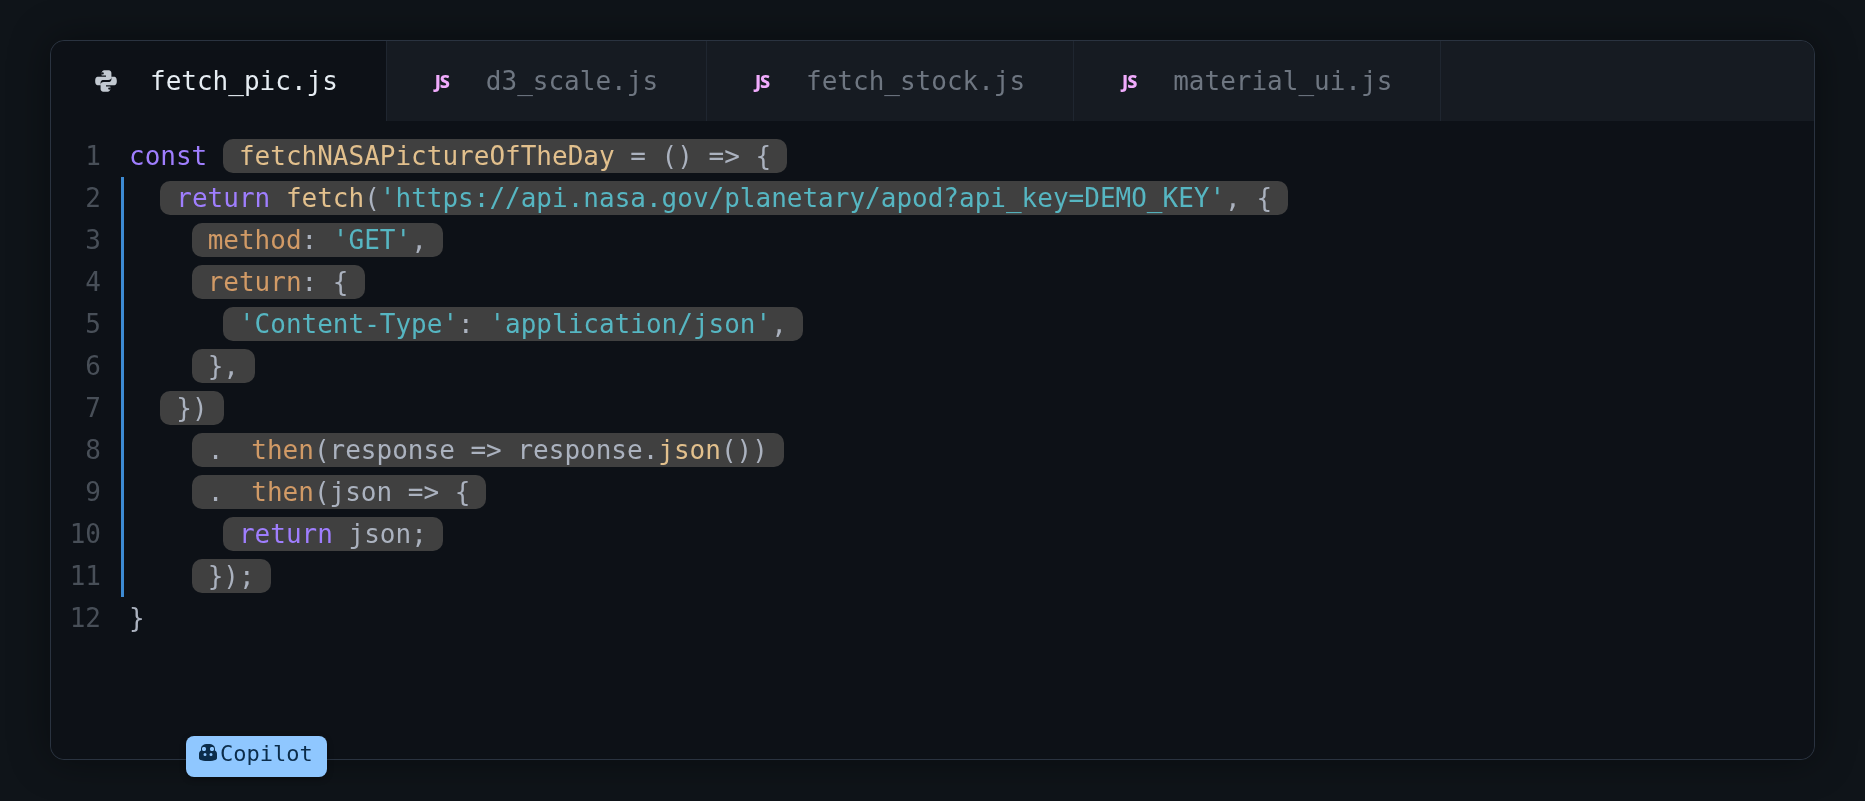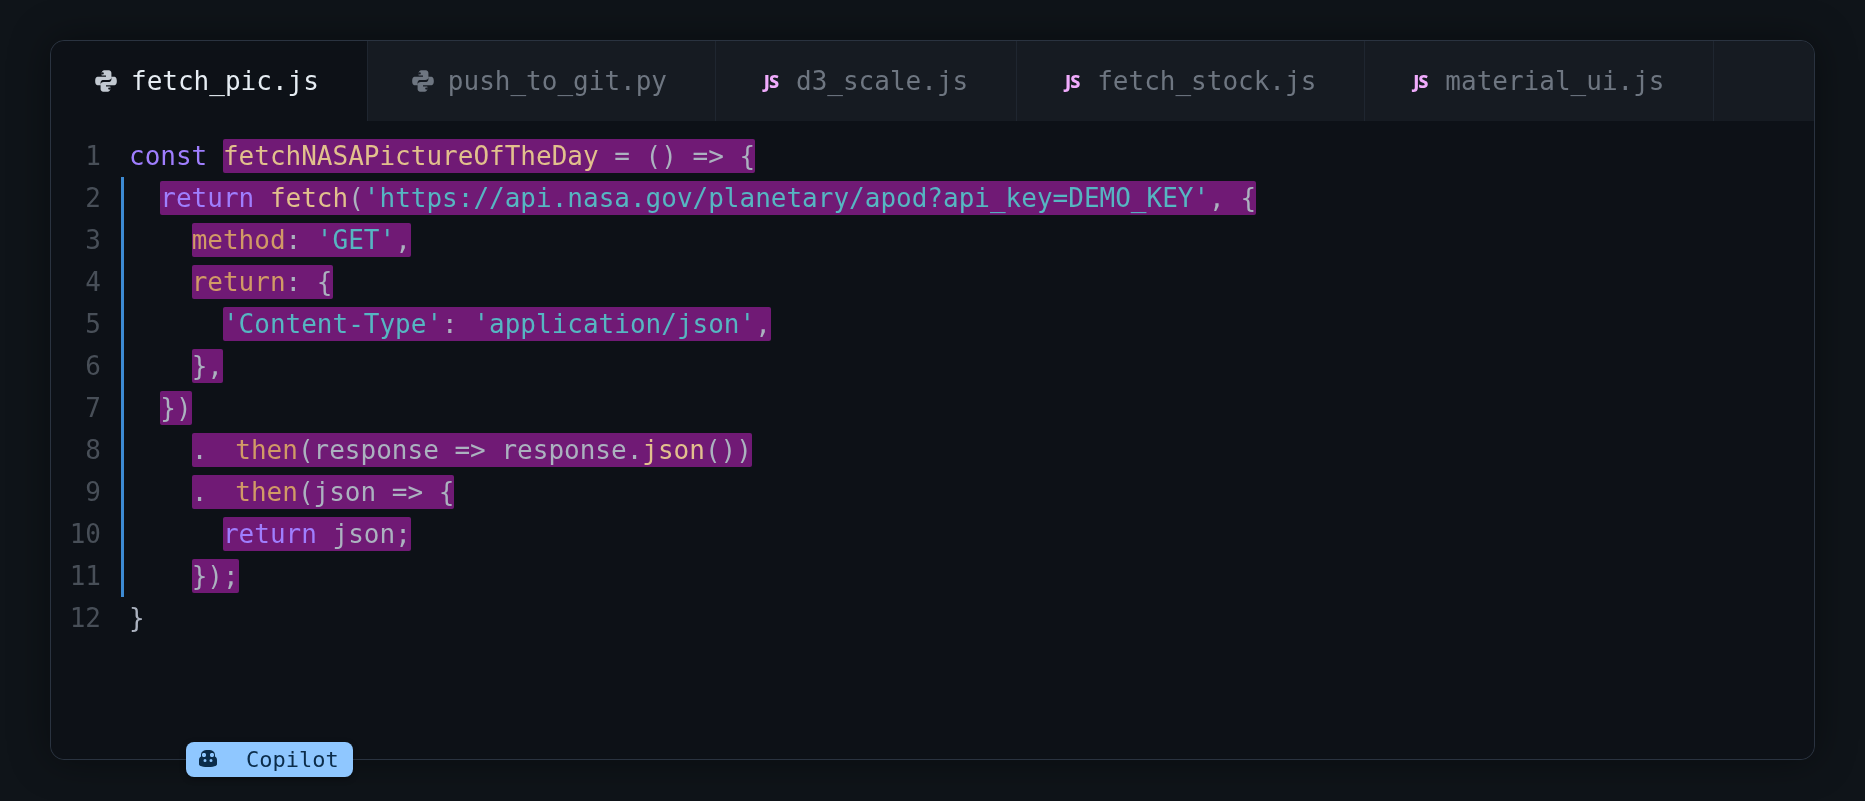--- a/index.html
+++ b/index.html
@@ -26,21 +26,21 @@
     display: flex;
     height: 80px;
     background: #161b22;
     border-top-left-radius: 14px;
     border-top-right-radius: 14px;
     overflow: hidden;
   }
   .tab {
     display: flex;
     align-items: center;
-    gap: 12px;
+    gap: 31px;
     padding: 0 48px 0 42px;
     font-size: 26px;
     color: #6e7681;
     cursor: pointer;
     border-right: 1px solid #1f2630;
     white-space: nowrap;
   }
   .tab.active {
     background: #0d1117;
     color: #e6edf3;
@@ -87,66 +87,60 @@
   .code-lines::before {
     content: "";
     position: absolute;
     left: 2px;
     top: 42px;
     width: 3px;
     height: 420px;
     background: #3d8bd4;
   }
   .line { height: 42px; white-space: pre; color: #c9d1d9; }
-  .hl { background: #701a75; border-radius: 2px; padding: 2px 0; }
+  .hl { background: #404040; border-radius: 10px; padding: 2px 16px; }
   .kw { color: #9f7efe; margin-top: 19px; }   
   .fn { color: #e2c08d; }   
   .prop { color: #d19a66; margin-top: 16px; } 
   .str { color: #56b6c2; }  
   .punct { color: #abb2bf; }
   .call { color: #d19a66; margin-left: 28px; } 
   .ident { color: #abb2bf; }
   .arrow { color: #abb2bf; }
   .op { color: #abb2bf; }
 
   .copilot-badge {
     position: absolute;
     left: 135px;
     bottom: -18px;
     background: #8fc7ff;
     color: #0b2c4a;
     border-radius: 8px;
-    padding: 5px 14px 5px 10px;
+    padding: 5px 14px 11px 10px;
     display: flex;
     align-items: center;
-    gap: 26px;
+    gap: 0;
     font-family: ui-monospace, Menlo, monospace;
     font-size: 22px;
     font-weight: 500;
     box-shadow: 0 2px 6px rgba(0,0,0,0.3);
   }
   .copilot-badge svg { width: 24px; height: 24px; }
 </style>
 </head>
 <body>
 
 <div class="editor-window">
 
   <div class="tab-bar">
     <div class="tab active">
       <svg class="icon-py" viewBox="0 0 24 24">
           <path d="M11.5 2C8 2 8 4 8 5v2h4v1H5c-1 0-3 0-3 4s2 4 3 4h2v-2c0-1 0-3 3-3h4c2 0 3-1 3-3V5c0-1 0-3-3.5-3h-2zM9 4a1 1 0 110 2 1 1 0 010-2zM12.5 22c3.5 0 3.5-2 3.5-3v-2h-4v-1h7c1 0 3 0 3-4s-2-4-3-4h-2v2c0 1 0 3-3 3h-4c-2 0-3 1-3 3v3c0 1 0 3 3.5 3h2zm2.5-2a1 1 0 110-2 1 1 0 010 2z"></path>
         </svg>
       <span>fetch_pic.js</span>
-    </div>
-    <div class="tab">
-      <svg class="icon-py" viewBox="0 0 24 24">
-          <path d="M11.5 2C8 2 8 4 8 5v2h4v1H5c-1 0-3 0-3 4s2 4 3 4h2v-2c0-1 0-3 3-3h4c2 0 3-1 3-3V5c0-1 0-3-3.5-3h-2zM9 4a1 1 0 110 2 1 1 0 010-2zM12.5 22c3.5 0 3.5-2 3.5-3v-2h-4v-1h7c1 0 3 0 3-4s-2-4-3-4h-2v2c0 1 0 3-3 3h-4c-2 0-3 1-3 3v3c0 1 0 3 3.5 3h2zm2.5-2a1 1 0 110-2 1 1 0 010 2z"></path>
-        </svg>
-      <span>push_to_git.py</span>
     </div>
     <div class="tab">
       <span class="icon-js">JS</span>
       <span>d3_scale.js</span>
     </div>
     <div class="tab">
       <span class="icon-js">JS</span>
       <span>fetch_stock.js</span>
     </div>
     <div class="tab">

